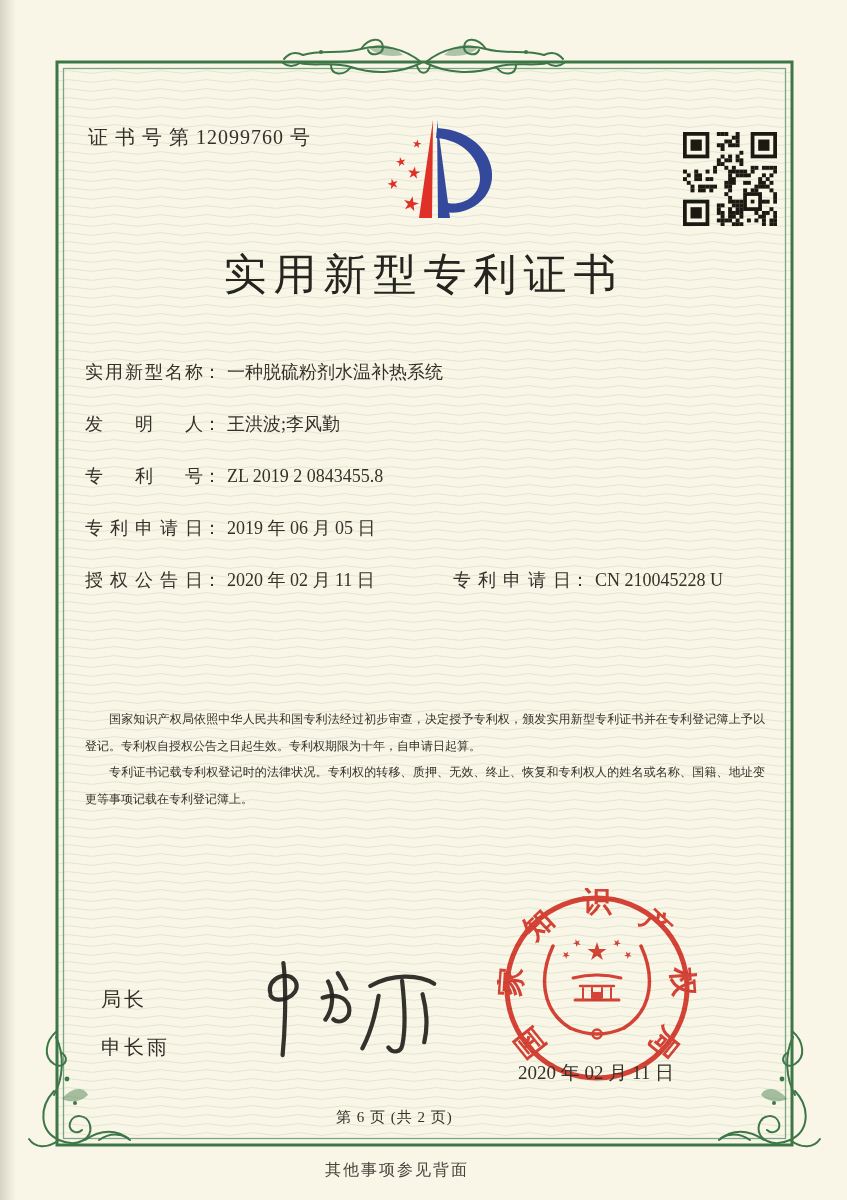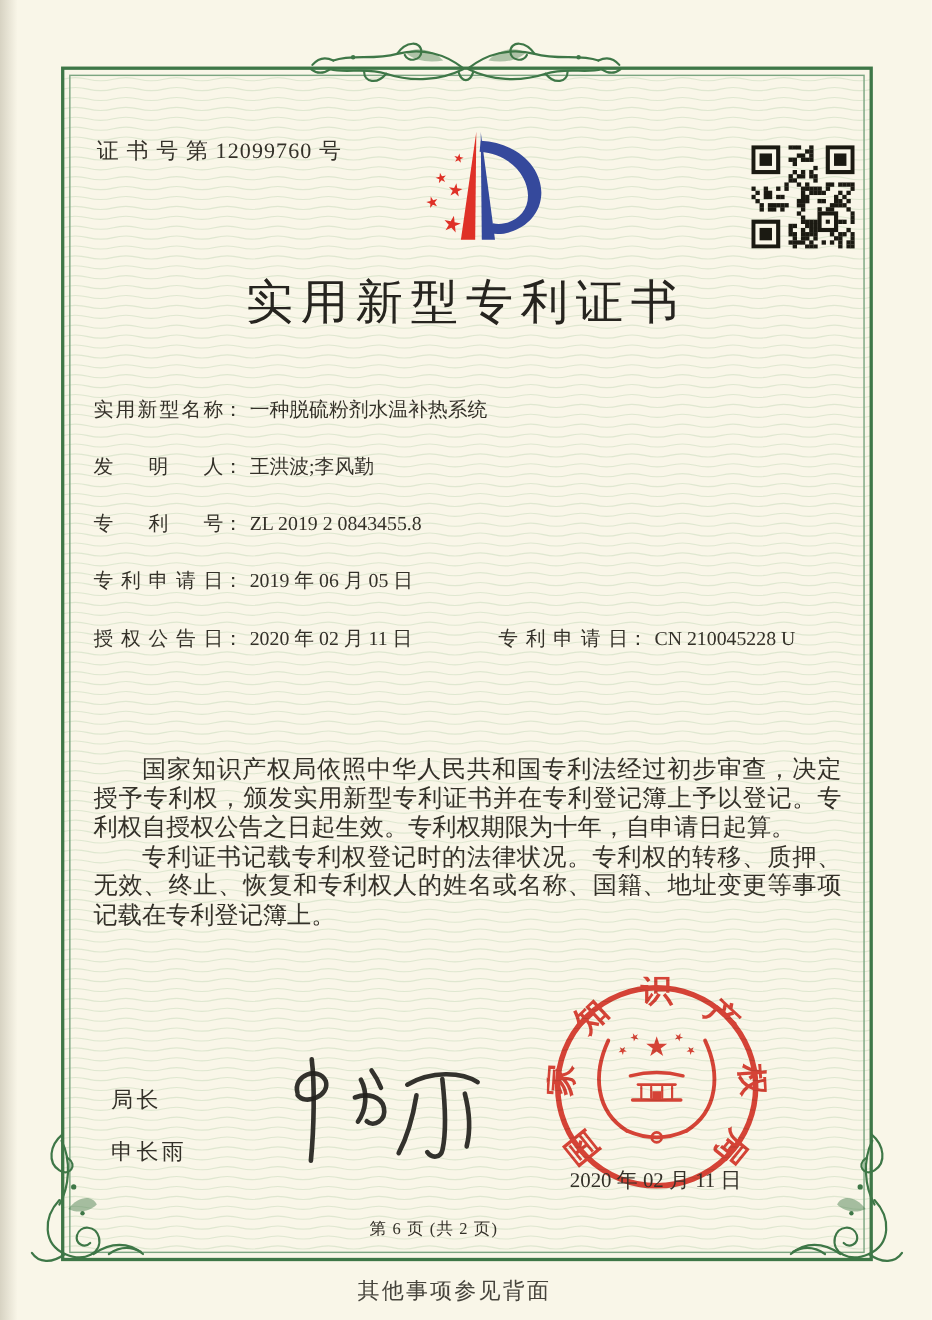--- a/index.html
+++ b/index.html
@@ -19,33 +19,33 @@
   .logo{position:absolute;left:362px;top:116px;width:140px;height:110px}
   .qr{position:absolute;left:683px;top:132px;width:94px;height:94px}
   .title{position:absolute;left:0;width:847px;top:246px;margin:0;text-align:center;
          font-size:43px;font-weight:400;letter-spacing:7px;color:#26241f}
   .fields{position:absolute;left:85px;top:360px;width:684px;font-size:18px}
   .f-row{height:25px;margin-bottom:27px;position:relative;line-height:25px}
   .lbl{display:inline-block;width:118px;text-align:justify;text-align-last:justify;vertical-align:top}
   .colon{display:inline-block}
   .val{margin-left:6px;white-space:pre-wrap}
   .pair2{position:absolute;left:368px;top:0;white-space:nowrap}
-  .paras{position:absolute;left:85px;top:686px;width:680px;font-size:22px;
+  .paras{position:absolute;left:85px;top:706px;width:680px;font-size:12px;
          line-height:26.5px;text-align:justify}
   .paras p{margin:0;text-indent:2em}
   .officer{position:absolute;left:101px;top:986px;font-size:20px;letter-spacing:3px}
   .officer .name{margin-top:21px}
   .sig{position:absolute;left:243px;top:952px;width:205px;height:112px}
   .sig path{fill:none;stroke:#22211c;stroke-width:4.2;stroke-linecap:round;stroke-linejoin:round;opacity:.92}
   .seal{position:absolute;left:497px;top:888px;width:200px;height:200px;mix-blend-mode:multiply;opacity:.93}
   .seal text{font-family:"Liberation Serif","DejaVu Serif",serif;font-size:29px;font-weight:bold;
              fill:var(--seal-red);text-anchor:middle;dominant-baseline:central}
   .seal-date{position:absolute;left:505px;top:1060px;width:182px;text-align:center;font-size:19px;white-space:pre-wrap}
   .page-num{position:absolute;left:336px;top:1108px;font-size:15px;letter-spacing:1px}
-  .back-note{position:absolute;left:325px;top:1160px;font-size:20px;letter-spacing:2px;color:#46443c}
+  .back-note{position:absolute;left:325px;top:1160px;font-size:16px;letter-spacing:2px;color:#46443c}
 </style>
 </head>
 <body>
 
 <svg class="bg" viewBox="0 0 847 1200" aria-hidden="true">
   <defs>
     <path id="star" d="M0,-1 L0.225,-0.309 0.951,-0.309 0.363,0.118 0.588,0.809 0,0.382 -0.588,0.809 -0.363,0.118 -0.951,-0.309 -0.225,-0.309 Z"></path>
     <g id="cornerFl" fill="none" stroke="var(--border-green)" stroke-width="2" stroke-linecap="round">
       <path d="M0,-112 C-12,-102 -14,-86 -3,-79 C6,-73 14,-84 5,-90"></path>
       <path d="M-1,-106 C8,-88 6,-64 -3,-48"></path>

